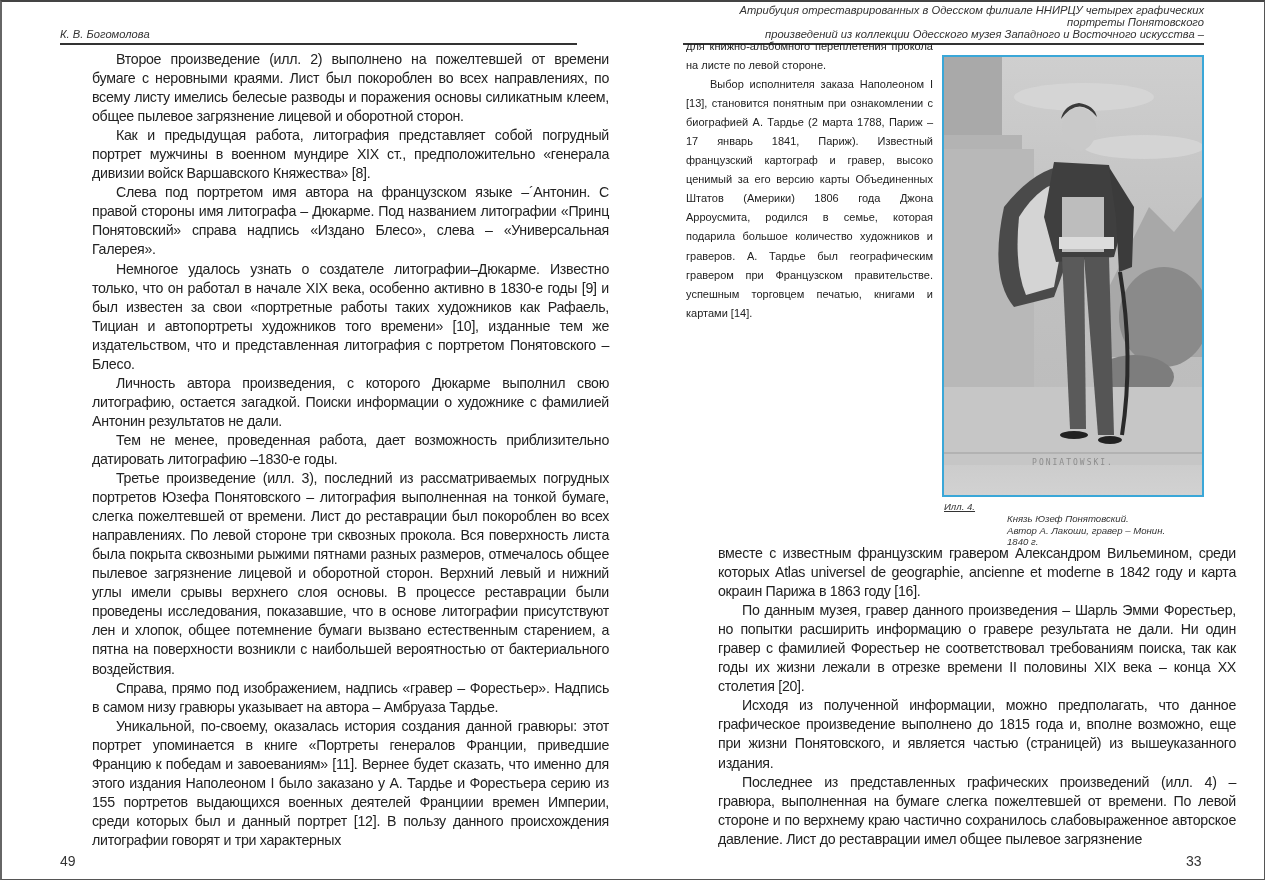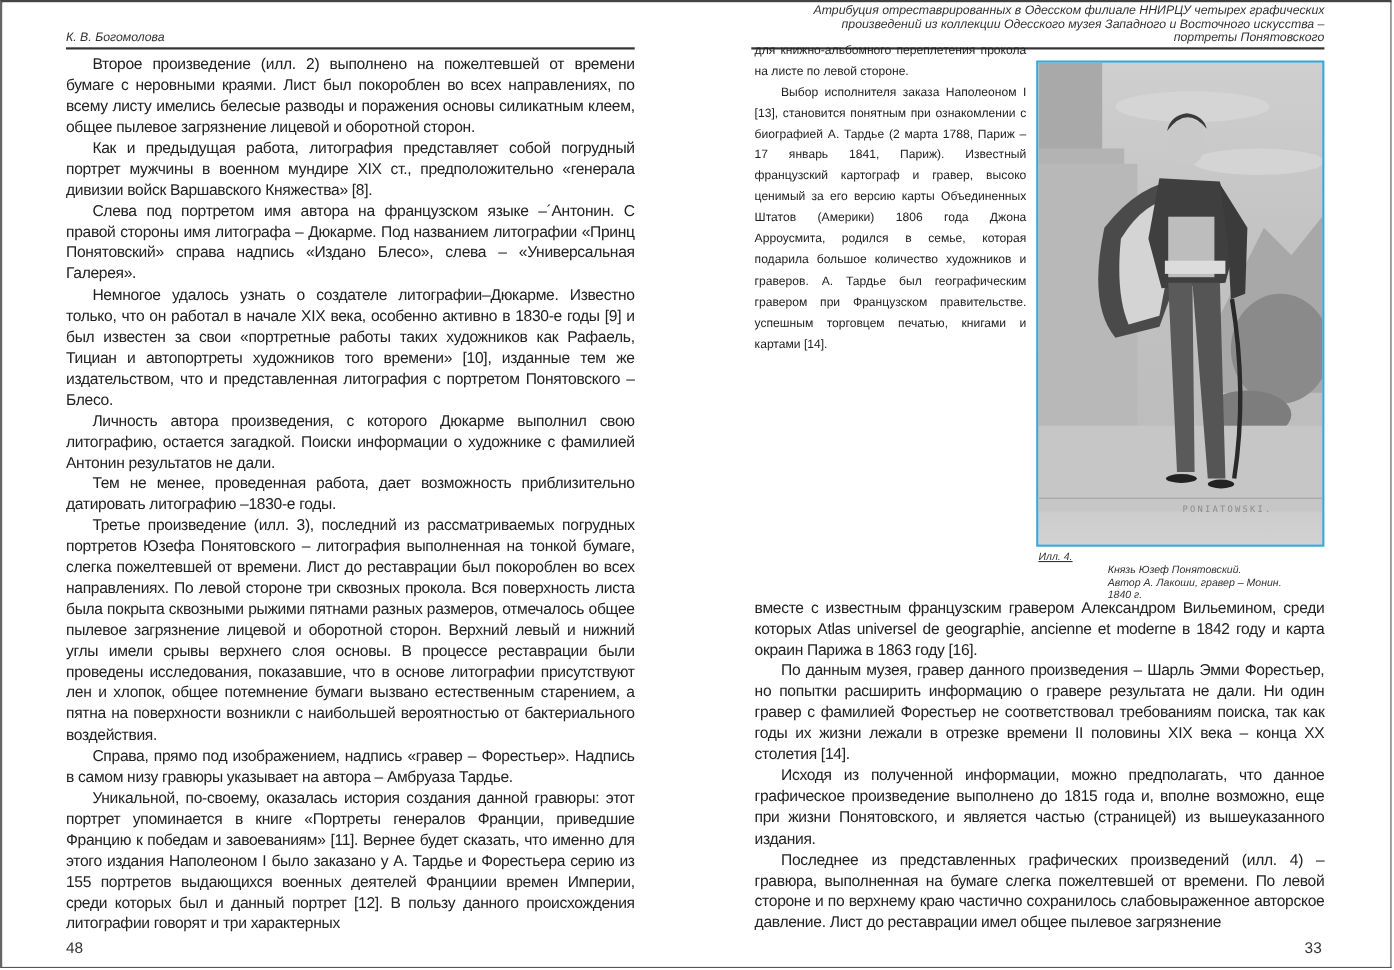--- a/index.html
+++ b/index.html
@@ -8,32 +8,32 @@
   .frame { position:absolute; left:0; top:0; width:1265px; height:880px; border:1px solid #555; border-top:2px solid #444; border-left:2px solid #666; box-sizing:border-box; }
   .page { position:absolute; top:0; height:764px; }
   .page.left { left:0; width:633px; }
   .page.right { left:633px; width:634px; }
   .running-head { position:absolute; font-style:italic; font-size:11.2px; color:#333; line-height:12.2px; }
   .left .running-head { left:60px; top:28px; }
   .right .running-head { right:63px; top:4px; text-align:right; width:520px; }
   .rule { position:absolute; height:1.6px; background:#333; }
   .left .rule { left:60px; top:43px; width:517px; }
   .right .rule { left:50px; top:43px; width:521px; }
-  .body-text { position:absolute; font-size:14.2px; line-height:19.05px; text-align:justify; color:#222; }
+  .body-text { position:absolute; font-size:14.2px; line-height:19.05px; text-align:justify; color:#222;margin-left:32px; }
   .left .body-text { left:60px; top:50px; width:517px; letter-spacing:-0.28px; font-stretch:condensed; }
   .body-text p { margin:0; text-indent:24px; }
   .wrapcol { position:absolute; left:53px; top:37px; width:247px; font-size:11px; line-height:19.05px; text-align:justify; }
   .wrapcol p { margin:0; text-indent:24px; }
   .wrapcol p.cont { text-indent:0; }
   .right .body-text.lower { left:53px; top:544px; width:518px; letter-spacing:-0.28px; }
   .right .body-text.lower p.cont { text-indent:0; }
   .figure { position:absolute; left:309px; top:55px; width:262px; height:442px; border:2px solid #3aa7d8; box-sizing:border-box;
             background:linear-gradient(180deg,#cfcfcf 0%,#c2c2c2 40%,#bdbdbd 75%,#d2d2d2 100%); overflow:hidden; }
   .figure svg { position:absolute; left:0; top:0; }
-  .fig-inscription { position:absolute; left:0; width:100%; bottom:28px; text-align:center; font-family:"DejaVu Sans Mono", monospace; font-size:8px; letter-spacing:2px; color:#8d8d8d;padding-left:43px; }
+  .fig-inscription { position:absolute; left:0; width:100%; bottom:28px; text-align:center; font-family:"DejaVu Sans Mono", monospace; font-size:8px; letter-spacing:2px; color:#8d8d8d; }
   .caption { position:absolute; left:309px; top:501px; width:270px; font-style:italic; font-size:9.6px; line-height:11.5px; color:#333; }
   .caption .lbl { position:absolute; left:2px; top:0;text-decoration:underline; }
   .caption .txt { position:absolute; left:49px; top:12px; width:220px;margin-left:16px; }
   .page-number { position:absolute; top:853px; font-size:14px; color:#333; }
   .left .page-number { left:60px; }
   .right .page-number { left:553px; }
 </style>
 </head>
 <body>
 
@@ -46,28 +46,28 @@
     <p>Второе произведение (илл. 2) выполнено на пожелтевшей от времени бумаге с неровными краями. Лист был покороблен во всех направлениях, по всему листу имелись белесые разводы и поражения основы силикатным клеем, общее пылевое загрязнение лицевой и оборотной сторон.</p>
     <p>Как и предыдущая работа, литография представляет собой погрудный портрет мужчины в военном мундире XIX ст., предположительно «генерала дивизии войск Варшавского Княжества» [8].</p>
     <p>Слева под портретом имя автора на французском языке –´Антонин. С правой стороны имя литографа – Дюкарме. Под названием литографии «Принц Понятовский» справа надпись «Издано Блесо», слева – «Универсальная Галерея».</p>
     <p>Немногое удалось узнать о создателе литографии–Дюкарме. Известно только, что он работал в начале XIX века, особенно активно в 1830-е годы [9] и был известен за свои «портретные работы таких художников как Рафаель, Тициан и автопортреты художников того времени» [10], изданные тем же издательством, что и представленная литография с портретом Понятовского – Блесо.</p>
     <p>Личность автора произведения, с которого Дюкарме выполнил свою литографию, остается загадкой. Поиски информации о художнике с фамилией Антонин результатов не дали.</p>
     <p>Тем не менее, проведенная работа, дает возможность приблизительно датировать литографию –1830-е годы.</p>
     <p>Третье произведение (илл. 3), последний из рассматриваемых погрудных портретов Юзефа Понятовского – литография выполненная на тонкой бумаге, слегка пожелтевшей от времени. Лист до реставрации был покороблен во всех направлениях. По левой стороне три сквозных прокола. Вся поверхность листа была покрыта сквозными рыжими пятнами разных размеров, отмечалось общее пылевое загрязнение лицевой и оборотной сторон. Верхний левый и нижний углы имели срывы верхнего слоя основы. В процессе реставрации были проведены исследования, показавшие, что в основе литографии присутствуют лен и хлопок, общее потемнение бумаги вызвано естественным старением, а пятна на поверхности возникли с наибольшей вероятностью от бактериального воздействия.</p>
     <p>Справа, прямо под изображением, надпись «гравер – Форестьер». Надпись в самом низу гравюры указывает на автора – Амбруаза Тардье.</p>
     <p>Уникальной, по-своему, оказалась история создания данной гравюры: этот портрет упоминается в книге «Портреты генералов Франции, приведшие Францию к победам и завоеваниям» [11]. Вернее будет сказать, что именно для этого издания Наполеоном I было заказано у А. Тардье и Форестьера серию из 155 портретов выдающихся военных деятелей Франциии времен Империи, среди которых был и данный портрет [12]. В пользу данного происхождения литографии говорят и три характерных</p>
   </div>
-  <div class="page-number">48</div>
+  <div class="page-number">49</div>
 </div>
 
 <div class="page right">
   <div class="running-head">
     <div>Атрибуция отреставрированных в Одесском филиале ННИРЦУ четырех графических</div>
+    <div>портреты Понятовского</div>
     <div>произведений из коллекции Одесского музея Западного и Восточного искусства –</div>
-    <div>портреты Понятовского</div>
   </div>
   <div class="rule"></div>
 
   <div class="wrapcol">
     <p class="cont">для книжно-альбомного переплетения прокола на листе по левой стороне.</p>
     <p>Выбор исполнителя заказа Наполеоном I [13], становится понятным при ознакомлении с биографией А. Тардье  (2 марта 1788, Париж – 17 январь 1841, Париж). Известный французский картограф и гравер, высоко ценимый за его версию карты Объединенных Штатов (Америки) 1806 года Джона Арроусмита, родился в семье, которая подарила большое количество художников и граверов. А. Тардье был географическим гравером при Французском правительстве. успешным торговцем печатью, книгами и картами [14].</p>
   </div>
 
   <div class="figure">
     <svg width="258" height="438" viewBox="0 0 258 438">
@@ -113,19 +113,19 @@
     <span class="lbl">Илл. 4.</span>
     <div class="txt">
       <div>Князь Юзеф Понятовский.</div>
       <div>Автор А. Лакоши, гравер – Монин.</div>
       <div>1840 г.</div>
     </div>
   </div>
 
   <div class="body-text lower">
     <p class="cont">вместе с известным французским гравером Александром Вильемином, среди которых Atlas universel de geographie, ancienne et moderne в 1842 году и карта окраин Парижа в 1863 году [16].</p>
-    <p>По данным музея, гравер данного произведения – Шарль Эмми Форестьер, но попытки расширить информацию о гравере результата не дали. Ни один гравер с фамилией Форестьер не соответствовал требованиям поиска, так как годы их жизни лежали в отрезке времени II половины XIX века – конца XX столетия [14].</p>
+    <p>По данным музея, гравер данного произведения – Шарль Эмми Форестьер, но попытки расширить информацию о гравере результата не дали. Ни один гравер с фамилией Форестьер не соответствовал требованиям поиска, так как годы их жизни лежали в отрезке времени II половины XIX века – конца XX столетия [20].</p>
     <p>Исходя из полученной информации, можно предполагать, что данное графическое произведение выполнено до 1815 года и, вполне возможно, еще при жизни Понятовского, и является частью (страницей) из вышеуказанного издания.</p>
     <p>Последнее из представленных графических произведений (илл. 4) – гравюра, выполненная на бумаге слегка пожелтевшей от времени. По левой стороне и по верхнему краю частично сохранилось слабовыраженное авторское давление. Лист до реставрации имел общее пылевое загрязнение</p>
   </div>
 
   <div class="page-number">33</div>
 </div>
 
 </body></html>

